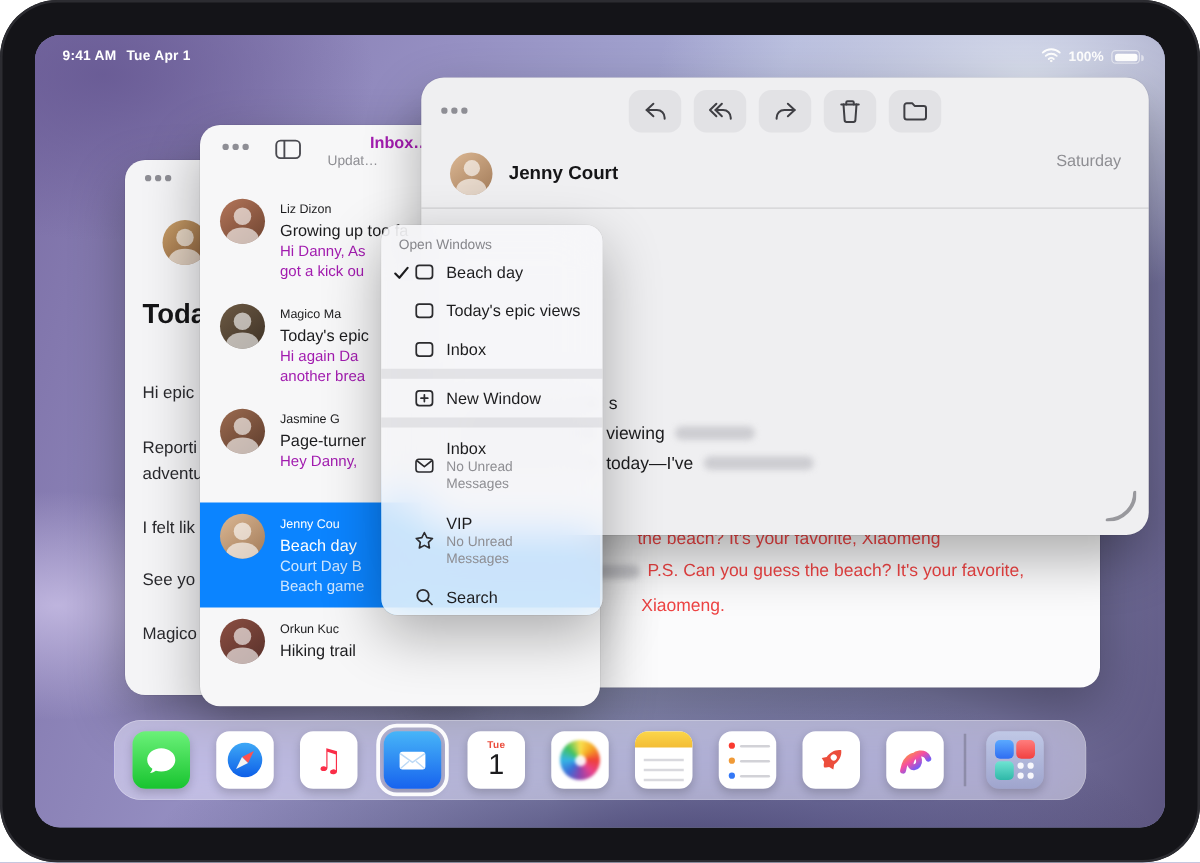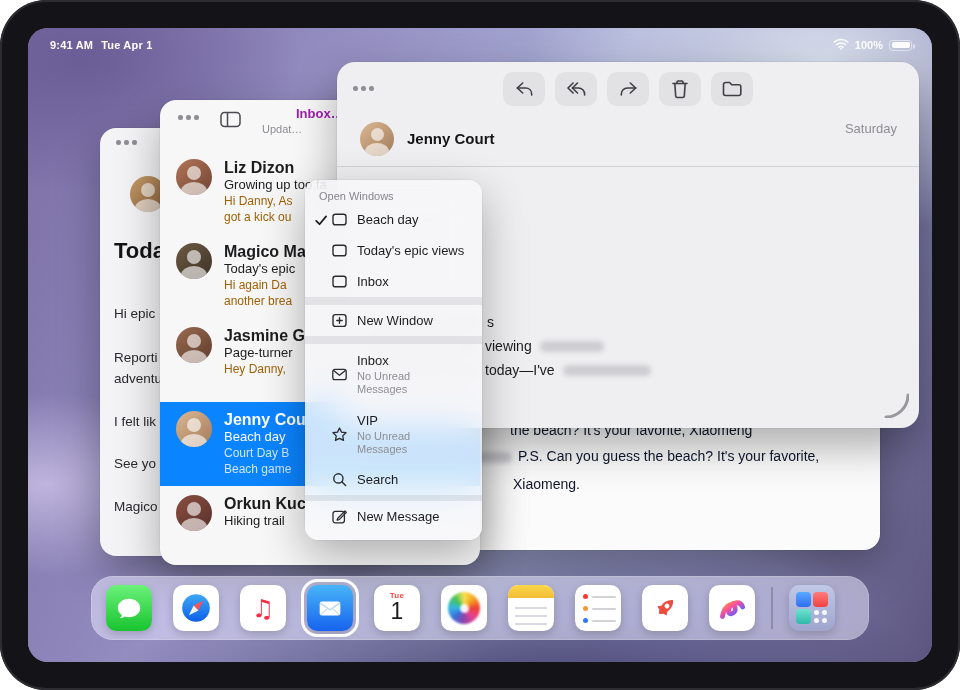--- a/index.html
+++ b/index.html
@@ -52,49 +52,49 @@
   .av-e { background:linear-gradient(140deg,#8c4f42,#57302a); }
 
   
   .today-h { position:absolute; left:14px; top:110px; font-size:22px; font-weight:700; color:#151517; }
   .t-line  { position:absolute; left:14px; font-size:13.5px; color:#2a2a2e; white-space:nowrap; }
 
   
   .inb-title { position:absolute; left:100px; top:6px;  font-size:13px; font-weight:700; color:#a21caf; white-space:nowrap;margin-left:36px; }
   .inb-sub   { position:absolute; left:102px; top:23px; font-size:11px; color:#8e8e93; white-space:nowrap; }
   .msg { position:absolute; left:0; width:320px; height:84px; display:flex; gap:12px; padding:9px 8px 0 16px; cursor:default; }
-  .m-name { font-size:16px; font-weight:700; color:#1c1c1e; line-height:17px; white-space:nowrap; }
+  .m-name { font-size:10px; font-weight:400; color:#1c1c1e; line-height:17px; white-space:nowrap; }
   .m-subj { font-size:13px; color:#1c1c1e; line-height:17px; white-space:nowrap; }
-  .m-prev { font-size:12px; color:#a16207; line-height:16px; white-space:nowrap; }
+  .m-prev { font-size:12px; color:#a21caf; line-height:16px; white-space:nowrap; }
   .msg.selected { background:#0b84ff; }
   .msg.selected .m-name, .msg.selected .m-subj { color:#fff; }
   .msg.selected .m-prev { color:rgba(255,255,255,.8); }
 
   
-  .c-text { position:absolute; font-size:14px; color:#0f172a; white-space:nowrap; }
+  .c-text { position:absolute; font-size:14px; color:#ef4444; white-space:nowrap; }
   .blob { display:inline-block; height:11px; border-radius:6px; background:#c7c7cc; filter:blur(2.5px); opacity:.85; }
   .c-blob { position:absolute; }
 
   
   .toolbar { position:absolute; top:10px; left:0; right:0; display:flex; justify-content:center; gap:10px; }
   .tb-btn { width:42px; height:34px; border-radius:10px; background:rgba(120,120,128,.1);
             display:flex; align-items:center; justify-content:center; }
   .fr-avatar { position:absolute; left:23px; top:60px; width:34px; height:34px; }
   .fr-avatar::before { width:13px; height:13px; left:10.5px; top:6px; }
   .fr-avatar::after { width:24px; height:17px; left:5px; top:21px; }
   .fr-name { position:absolute; left:70px; top:68px; font-size:15px; font-weight:700; color:#151517; }
   .fr-rcpt { position:absolute; left:70px; top:77px; font-size:12px; color:#8e8e93; display:flex; gap:12px; align-items:center; }
   .fr-date { position:absolute; right:22px; top:59px; font-size:13px; color:#8e8e93; }
   .fr-div  { position:absolute; left:0; right:0; top:104px; height:1px; background:rgba(0,0,0,.12); }
   .f-line { position:absolute; left:24px; display:flex; align-items:center; gap:8px;
             font-size:14px; color:#1c1c1e; white-space:nowrap; }
   .rsz { position:absolute; right:10px; bottom:6px; }
 
   
-  .menu { position:absolute; left:277px; top:152px; width:177px; height:360px; border-radius:13px;
+  .menu { position:absolute; left:277px; top:152px; width:177px; height:312px; border-radius:13px;
           background:rgba(248,248,250,.82); backdrop-filter:blur(18px) saturate(1.6);
           -webkit-backdrop-filter:blur(18px) saturate(1.6);
           box-shadow:0 16px 46px rgba(0,0,0,.3), 0 0 0 .5px rgba(0,0,0,.08);
           overflow:hidden; display:flex; flex-direction:column; padding:4px 0; }
   .menu-title { height:20px; padding:6px 0 0 14px; font-size:11px; color:#86868b; }
   .m-row { display:flex; align-items:center; padding:0 10px 0 6px; height:31px; flex:none; }
   .m-row.h2 { height:60px; }
   .m-check { width:20px; display:flex; justify-content:center; flex:none; }
   .m-icon { width:17px; margin-right:9px; display:flex; justify-content:center; flex:none; }
   .m-label { font-size:13px; color:#1d1d1f; white-space:nowrap; }

